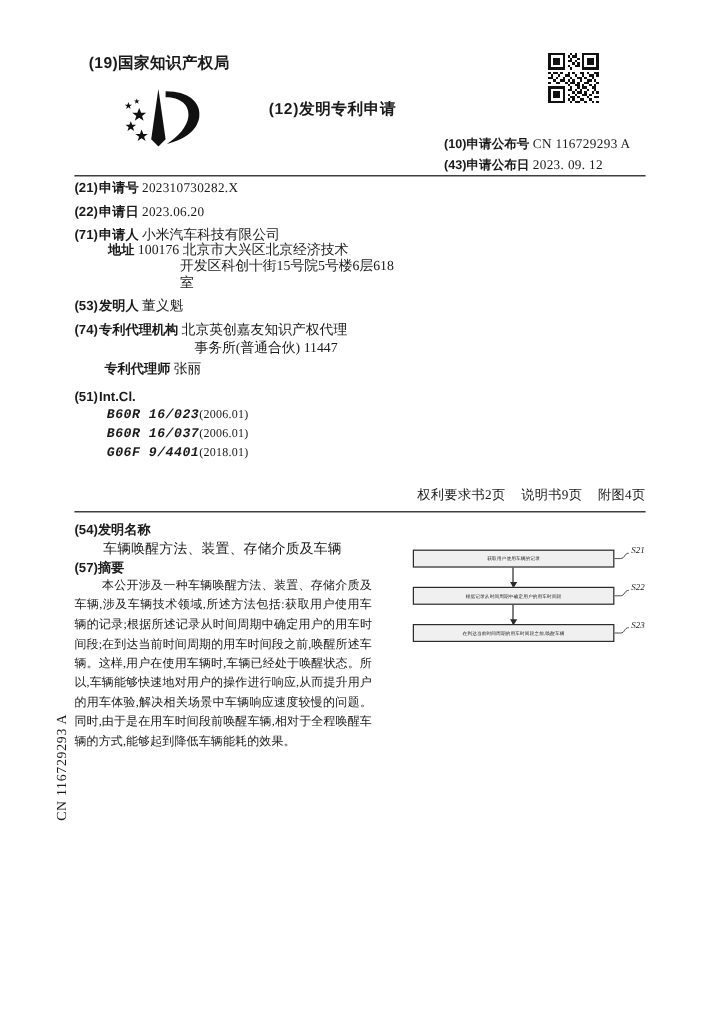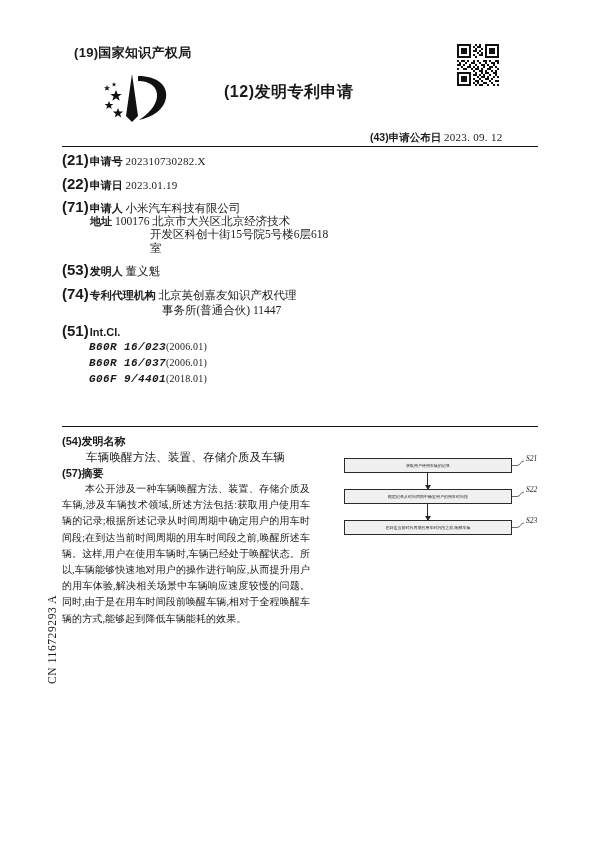--- a/index.html
+++ b/index.html
@@ -54,21 +54,21 @@
     top: 70px;
     width: 84px;
     height: 58px;
   }
 
   .doc-kind {
     position: absolute;
     left: 224px;
     top: 82px;
     font-family: "Liberation Sans", sans-serif;
-    font-size: 16px;
+    font-size: 13px;
     font-weight: bold;
     letter-spacing: 0.5px;
   }
 
   .qr {
     position: absolute;
     left: 455px;
     top: 42px;
     width: 46px;
     height: 46px;
@@ -113,21 +113,21 @@
     line-height: 1.0;
   }
   .field {
     display: block;
     margin-bottom: 8.5px;
     white-space: nowrap;
   }
   .inpc { margin-bottom: 3px; }
   .tag {
     font-family: "Liberation Sans", sans-serif;
-    font-size: 15px;
+    font-size: 11px;
     font-weight: bold;
   }
   .name {
     font-family: "Liberation Sans", sans-serif;
     font-size: 11px;
     font-weight: bold;
     margin-left: 1px;
   }
   .val {
     font-family: "Liberation Serif", serif;
@@ -421,38 +421,42 @@
           <rect x="18" y="20" width="1" height="1"></rect>
         <rect x="10" y="21" width="1" height="1"></rect>
           <rect x="12" y="21" width="2" height="1"></rect>
         <rect x="16" y="21" width="1" height="1"></rect>
           <rect x="19" y="21" width="1" height="1"></rect>
         <rect x="21" y="21" width="1" height="1"></rect>
       </g>
     </svg>
   </div>
 
+  <div class="pub-line" id="pub-no">
+    <span class="lbl">(10)</span><span class="lbl">申请公布号</span>
+    <span class="val">CN  116729293  A</span>
+  </div>
 
   <div class="pub-line" id="pub-date">
     <span class="lbl">(43)</span><span class="lbl">申请公布日</span>
     <span class="val">2023. 09. 12</span>
   </div>
 
   <div class="rule" id="rule-1"></div>
 
   <div class="biblio">
 
     <span class="field">
       <span class="tag">(21)</span><span class="name">申请号</span>
       <span class="val">202310730282.X</span>
     </span>
 
     <span class="field">
       <span class="tag">(22)</span><span class="name">申请日</span>
-      <span class="val">2023.01.19</span>
+      <span class="val">2023.06.20</span>
     </span>
 
     <span class="field" style="margin-bottom:1px">
       <span class="tag">(71)</span><span class="name">申请人</span>
       <span class="val-cjk">小米汽车科技有限公司</span>
     </span>
 
     <span class="cont ind-1">
       <span class="name">地址</span>
       <span class="val-cjk">100176  北京市大兴区北京经济技术</span>
@@ -464,35 +468,42 @@
       <span class="tag">(53)</span><span class="name">发明人</span>
       <span class="val-cjk">董义魁</span>
     </span>
 
     <span class="field" style="margin-bottom:3px">
       <span class="tag">(74)</span><span class="name">专利代理机构</span>
       <span class="val-cjk">北京英创嘉友知识产权代理</span>
     </span>
     <span class="cont ind-4 val-cjk" style="margin-bottom:7px">事务所(普通合伙)  11447</span>
 
+    <span class="field" style="margin-bottom:11px">
+      <span style="display:inline-block;width:24px"></span><span class="name">专利代理师</span>
+      <span class="val-cjk">张丽</span>
+    </span>
 
     <span class="field inpc">
       <span class="tag">(51)</span><span class="name">Int.Cl.</span>
     </span>
     <span class="ipc-line">
       <span class="ipc-sym">B60R  16/023</span><span class="ipc-ver">(2006.01)</span>
     </span>
     <span class="ipc-line">
       <span class="ipc-sym">B60R  16/037</span><span class="ipc-ver">(2006.01)</span>
     </span>
     <span class="ipc-line">
       <span class="ipc-sym">G06F  9/4401</span><span class="ipc-ver">(2018.01)</span>
     </span>
   </div>
 
+  <div class="page-count">
+    <span>权利要求书2页</span><span>说明书9页</span><span>附图4页</span>
+  </div>
 
   <div class="rule" id="rule-2"></div>
 
   <div class="sec-head" id="head-title">
     <span>(54)</span><span>发明名称</span>
   </div>
   <div class="title-text">车辆唤醒方法、装置、存储介质及车辆</div>
 
   <div class="sec-head" id="head-abs">
     <span>(57)</span><span>摘要</span>

